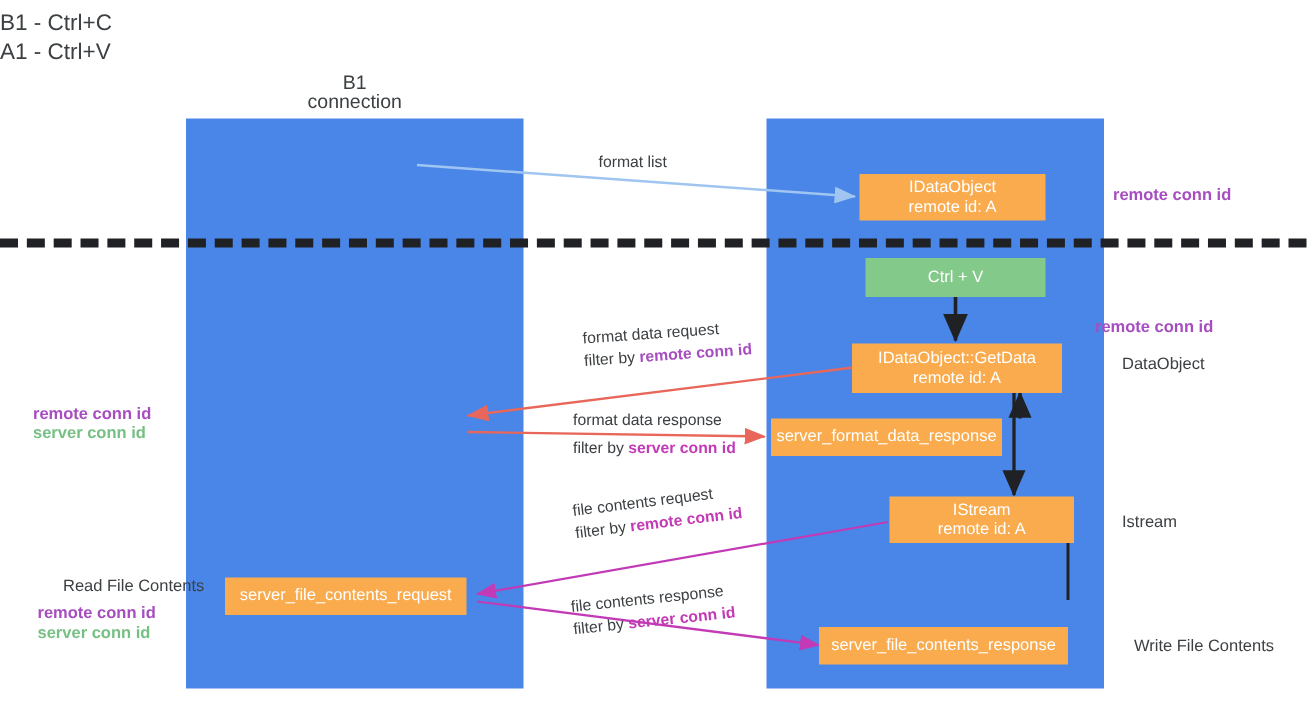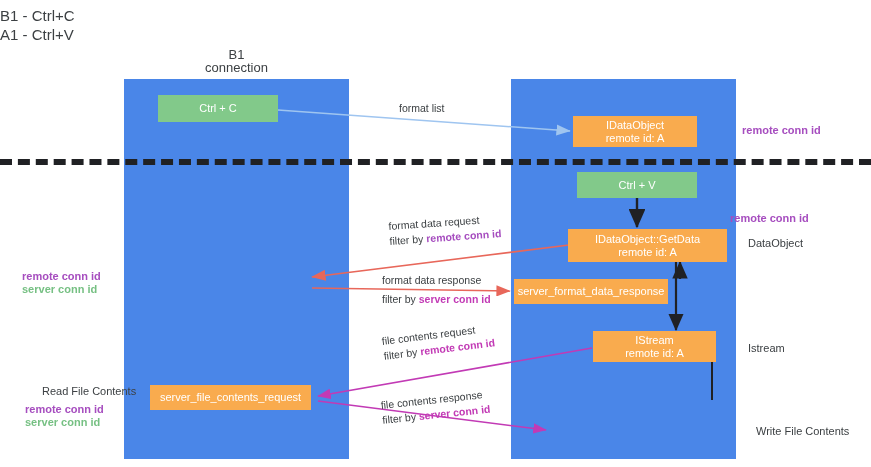--- a/index.html
+++ b/index.html
@@ -125,38 +125,38 @@
 
     <line x1="592" y1="348" x2="318" y2="396" stroke="#c23ab5" stroke-width="1.5" marker-end="url(#ah-magenta)"></line>
 
     <line x1="318" y1="401" x2="546" y2="430" stroke="#c23ab5" stroke-width="1.5" marker-end="url(#ah-magenta)"></line>
 
     <path d="M 712 362 L 712 400" stroke="#202124" stroke-width="2.0" fill="none"></path>
   </svg>
 
   <div class="abs divider"></div>
 
-  <div class="abs node green" style="left:158px;top:95px;width:120px;height:27px;">Ctrl + C</div>
 
   <div class="abs node orange" style="left:573px;top:116px;width:124px;height:31px;">IDataObject
 remote id: A</div>
 
   <div class="abs node green" style="left:577px;top:172px;width:120px;height:26px;">Ctrl + V</div>
 
-  <div class="abs node orange" style="left:568px;top:229px;width:159px;height:33px;">IDataObject::GetData
+  <div class="abs node orange" style="left:568px;top:229px;width:140px;height:33px;">IDataObject::GetData
 remote id: A</div>
 
 
   <div class="abs node orange" style="left:514px;top:279px;width:154px;height:25px;">server_format_data_response</div>
 
   <div class="abs node orange" style="left:593px;top:331px;width:123px;height:31px;">IStream
 remote id: A</div>
 
   <div class="abs node orange" style="left:150px;top:385px;width:161px;height:25px;">server_file_contents_request</div>
 
+  <div class="abs node orange" style="left:546px;top:418px;width:166px;height:25px;">server_file_contents_response</div>
 
   <div class="abs edgelabel" style="left:399px;top:101px;">format list</div>
 
   <div class="abs" style="left:388px;top:219px;transform:rotate(-4deg);transform-origin:left top;">
     <div class="edgelabel">format data request</div>
     <div class="edgelabel"><span>filter by </span><b class="b-purple">remote conn id</b></div>
   </div>
 
   <div class="abs" style="left:382px;top:273px;">
     <div class="edgelabel">format data response</div>

